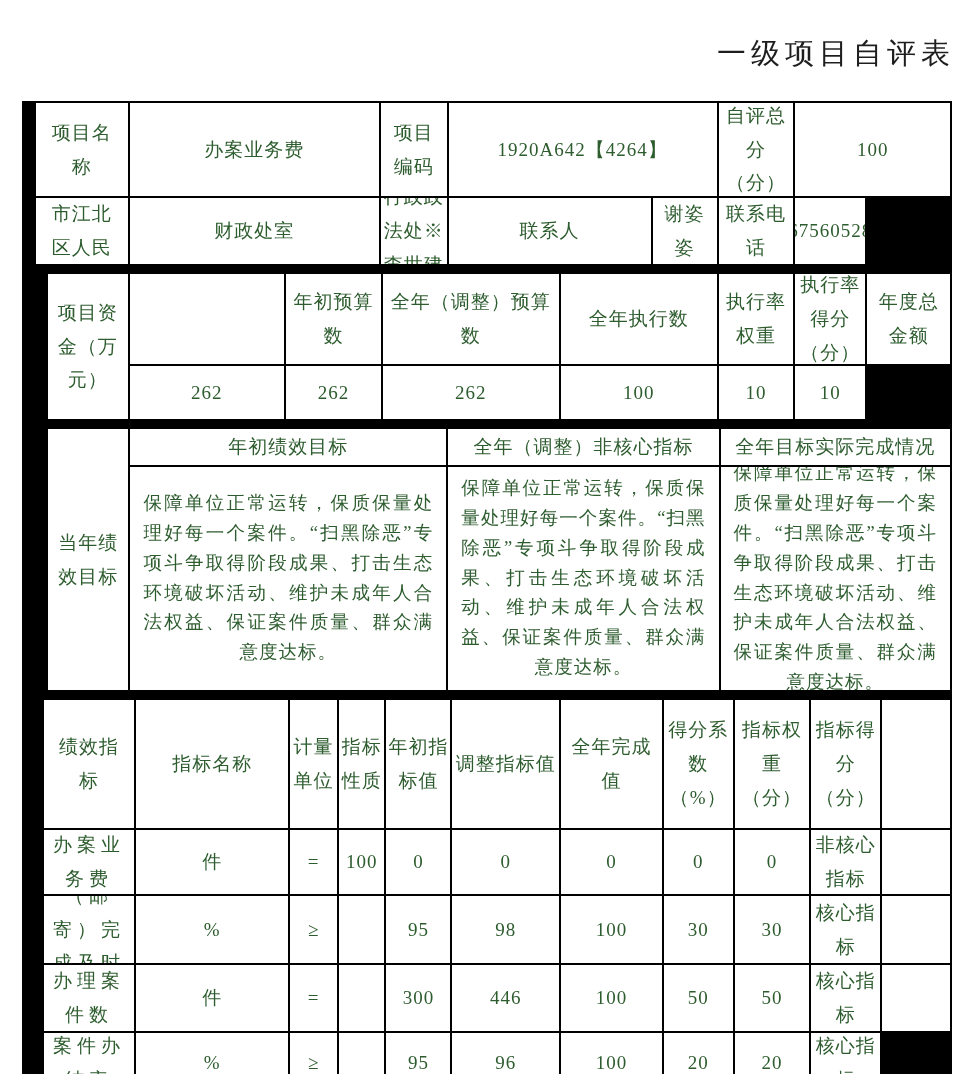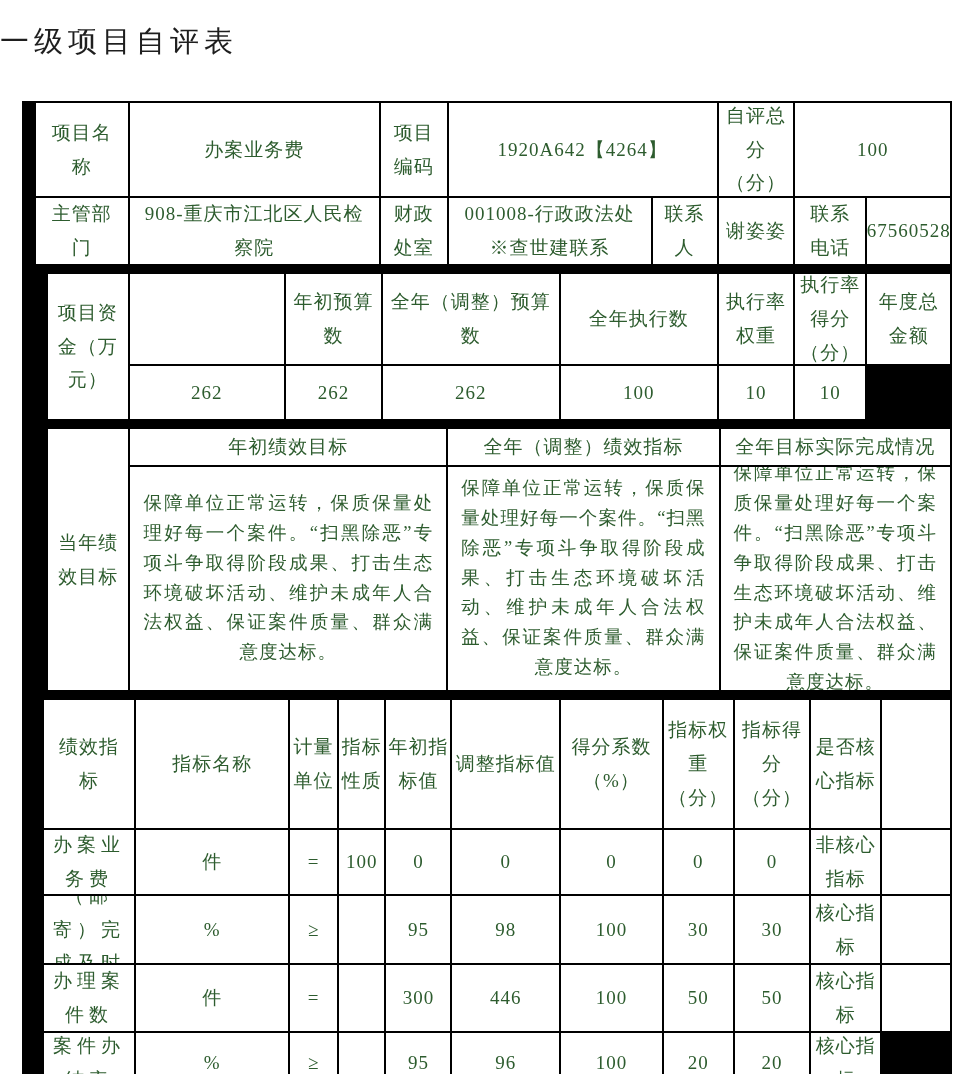--- a/index.html
+++ b/index.html
@@ -3,21 +3,21 @@
 <meta charset="utf-8">
 <style>
   :root{ --green:#2d5c2e; --line:#000000; }
   html,body{ margin:0; padding:0; background:#ffffff; }
   body{
     width:955px; height:1074px; position:relative;
     font-family:"Liberation Serif","DejaVu Serif",serif;
     color:var(--green);
   }
   .title{
-    text-align:left; padding-top:22px; font-size:29px;
+    text-align:right; padding-top:34px; font-size:29px;
     color:#1e1e1e; letter-spacing:5px;
   }
   .tbl{
     position:absolute; left:22px; top:101px; width:914px;
     background:var(--line); border:2px solid var(--line);
     display:grid; grid-auto-rows:min-content; gap:10px;
     box-sizing:content-box;
     padding-left:12px;
   }
   .band{ display:grid; gap:2px; background:var(--line); }
@@ -46,21 +46,20 @@
 <div class="tbl">
 
   <div class="band b1">
     <div class="c">项目名称</div>
     <div class="c">办案业务费</div>
     <div class="c">项目编码</div>
     <div class="c sp2">1920A642【4264】</div>
     <div class="c tight">自评总分（分）</div>
     <div class="c sp2">100</div>
 
-    <div class="c">主管部门</div>
     <div class="c">908-重庆市江北区人民检察院</div>
     <div class="c">财政处室</div>
     <div class="c">001008-行政政法处※查世建联系</div>
     <div class="c">联系人</div>
     <div class="c">谢姿姿</div>
     <div class="c">联系电话</div>
     <div class="c">67560528</div>
   </div>
 
   <div class="band b2">
@@ -77,45 +76,45 @@
     <div class="c">262</div>
     <div class="c">262</div>
     <div class="c">100</div>
     <div class="c">10</div>
     <div class="c">10</div>
   </div>
 
   <div class="band b3">
     <div class="c rs2">当年绩效目标</div>
     <div class="c">年初绩效目标</div>
-    <div class="c">全年（调整）绩效指标</div>
+    <div class="c">全年（调整）非核心指标</div>
     <div class="c">全年目标实际完成情况</div>
 
     <div class="c txt">
       <span class="jt">保障单位正常运转，保质保量处理好每一个案件。“扫黑除恶”专项斗争取得阶段成果、打击生态环境破坏活动、维护未成年人合法权益、保证案件质量、群众满意度达标。</span>
     </div>
     <div class="c txt">
       <span class="jt">保障单位正常运转，保质保量处理好每一个案件。“扫黑除恶”专项斗争取得阶段成果、打击生态环境破坏活动、维护未成年人合法权益、保证案件质量、群众满意度达标。</span>
     </div>
     <div class="c txt">
       <span class="jt">保障单位正常运转，保质保量处理好每一个案件。“扫黑除恶”专项斗争取得阶段成果、打击生态环境破坏活动、维护未成年人合法权益、保证案件质量、群众满意度达标。</span>
     </div>
   </div>
 
   <div class="band b4">
     <div class="c">绩效指标</div>
     <div class="c">指标名称</div>
     <div class="c tight">计量单位</div>
     <div class="c tight">指标性质</div>
     <div class="c tight">年初指标值</div>
     <div class="c tight">调整指标值</div>
+    <div class="c tight">全年完成值</div>
     <div class="c tight">得分系数（%）</div>
     <div class="c tight">指标权重（分）</div>
     <div class="c tight">指标得分（分）</div>
-    <div class="c tight">是否核心指标</div>
 
     <div class="c"></div>
     <div class="c nm">办案业务费</div>
     <div class="c tight">件</div>
     <div class="c tight">=</div>
     <div class="c">100</div>
     <div class="c">0</div>
     <div class="c">0</div>
     <div class="c">0</div>
     <div class="c">0</div>

